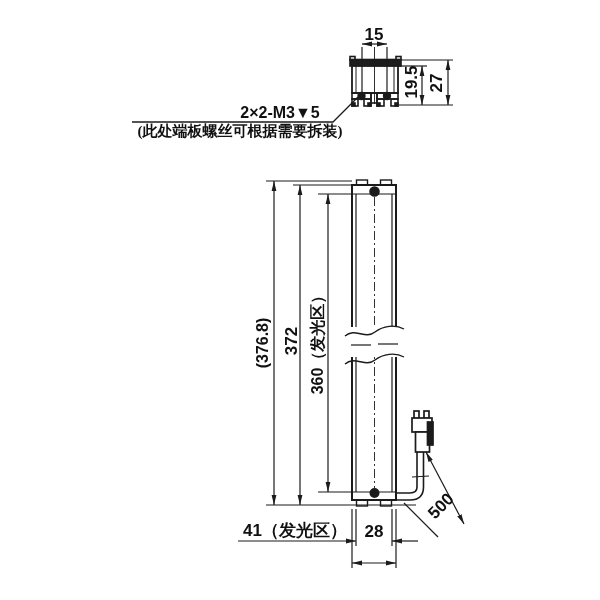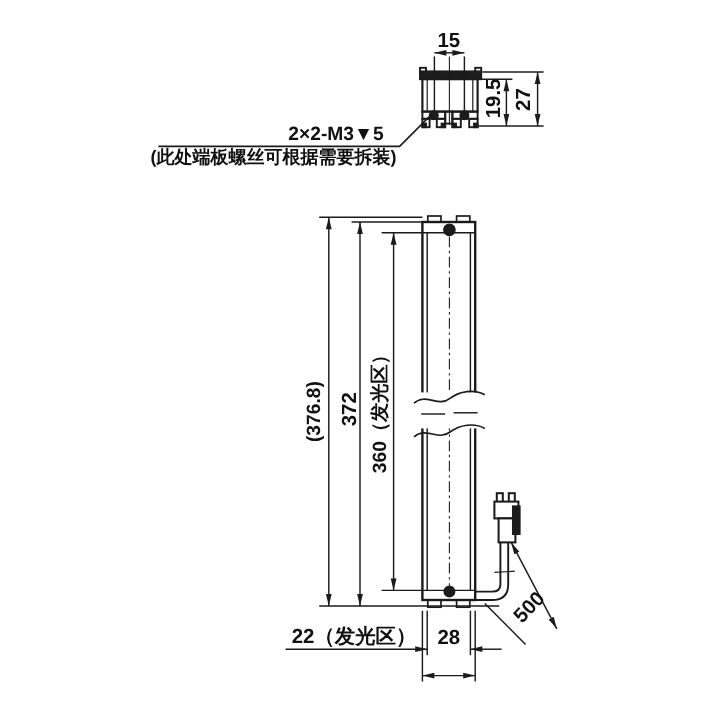--- a/index.html
+++ b/index.html
@@ -142,26 +142,26 @@
 </svg>
 
   <div class="lbl" style="left:374px;top:34px;">15</div>
 
   <div class="lbl r90" style="left:411px;top:82px;">19.5</div>
 
   <div class="lbl r90" style="left:436px;top:83px;">27</div>
 
   <div class="lbl md" style="left:280px;top:113px;">2×2-M3▼5</div>
 
-  <div class="lbl sm" style="left:228px;top:131px;">(此处端板螺丝可根据需要拆装)</div>
+  <div class="lbl sm" style="left:240px;top:131px;font-family:Liberation Serif, serif;">(此处端板螺丝可根据需要拆装)</div>
 
   <div class="lbl r90 md" style="left:263px;top:343px;">(376.8)</div>
 
   <div class="lbl r90" style="left:291px;top:341px;">372</div>
 
   <div class="lbl r90 md" style="left:318px;top:341px;">360（发光区）</div>
 
-  <div class="lbl" style="left:295px;top:530px;">22（发光区）</div>
+  <div class="lbl" style="left:295px;top:530px;">41（发光区）</div>
 
   <div class="lbl" style="left:374px;top:531px;">28</div>
 
   <div class="lbl r45" style="left:441px;top:506px;">500</div>
 </div>
 
 </body></html>

